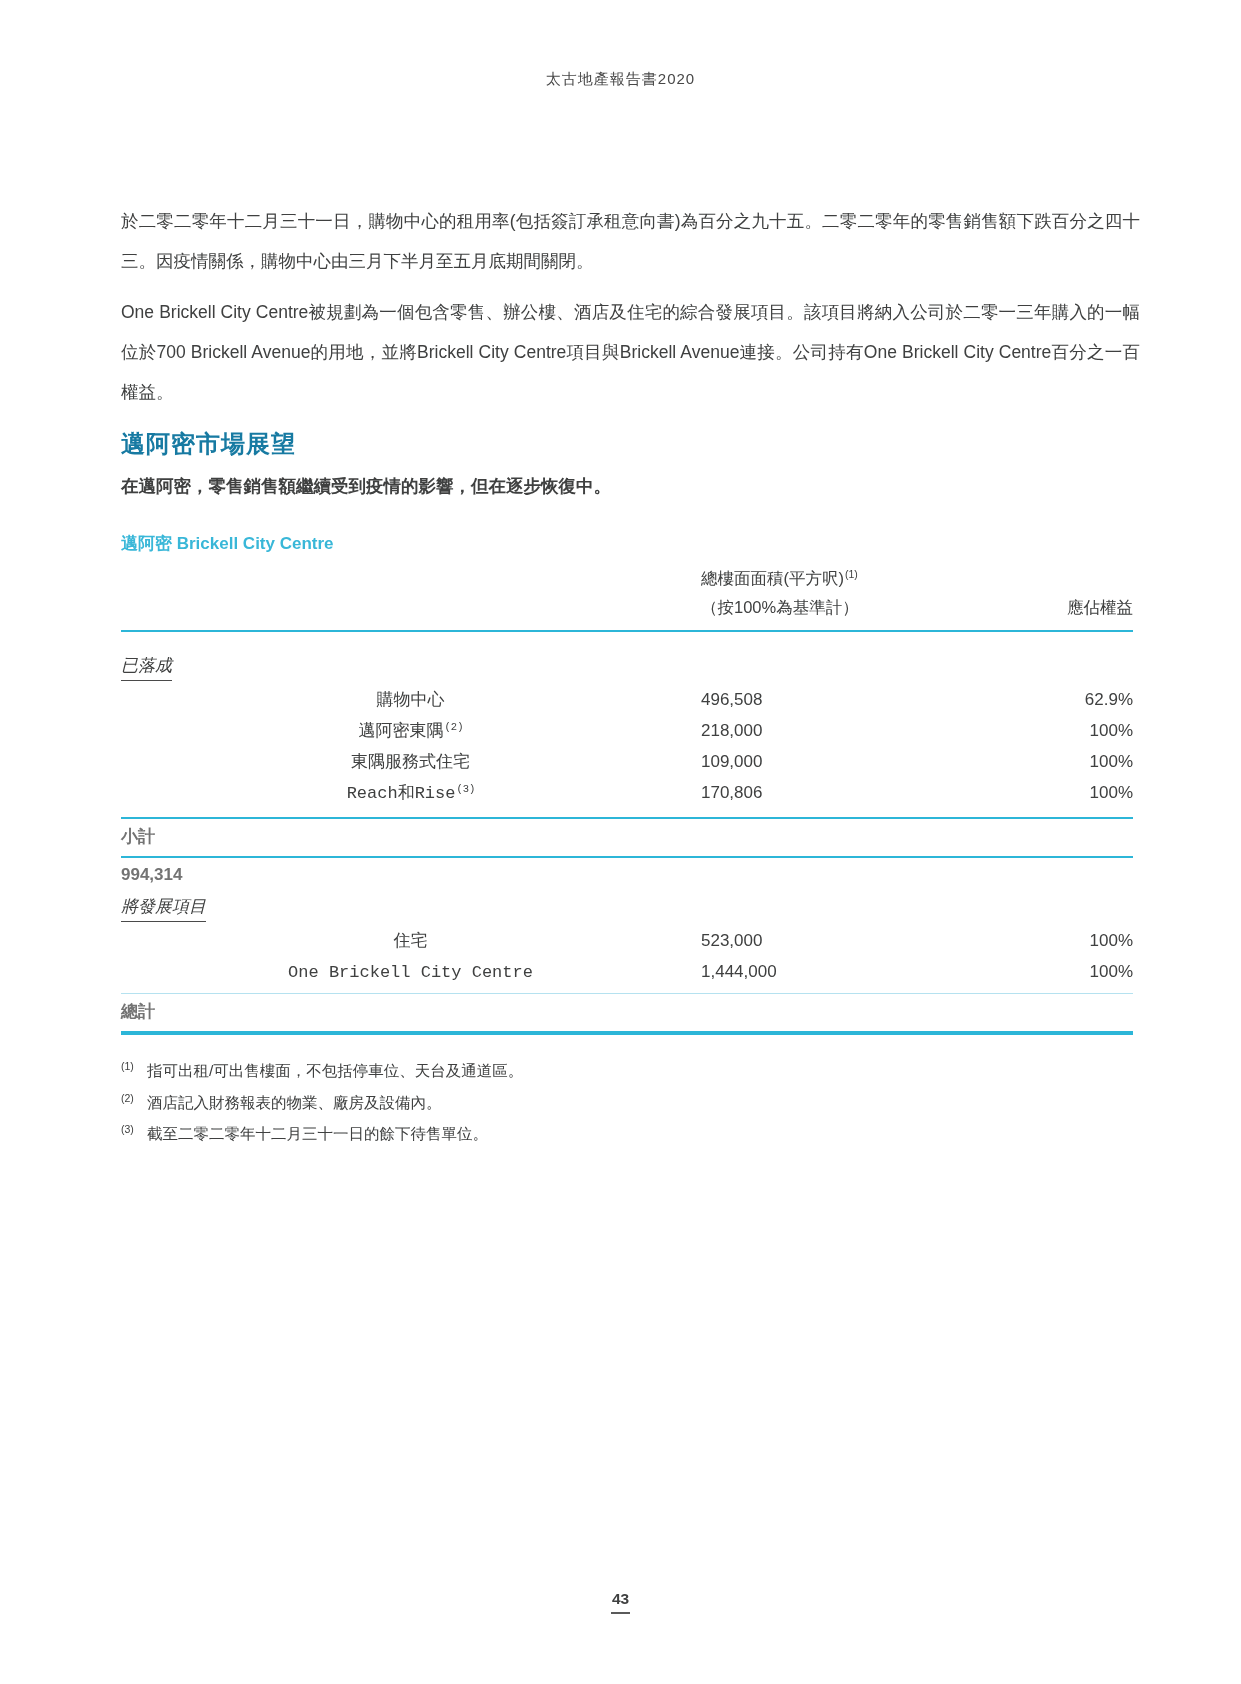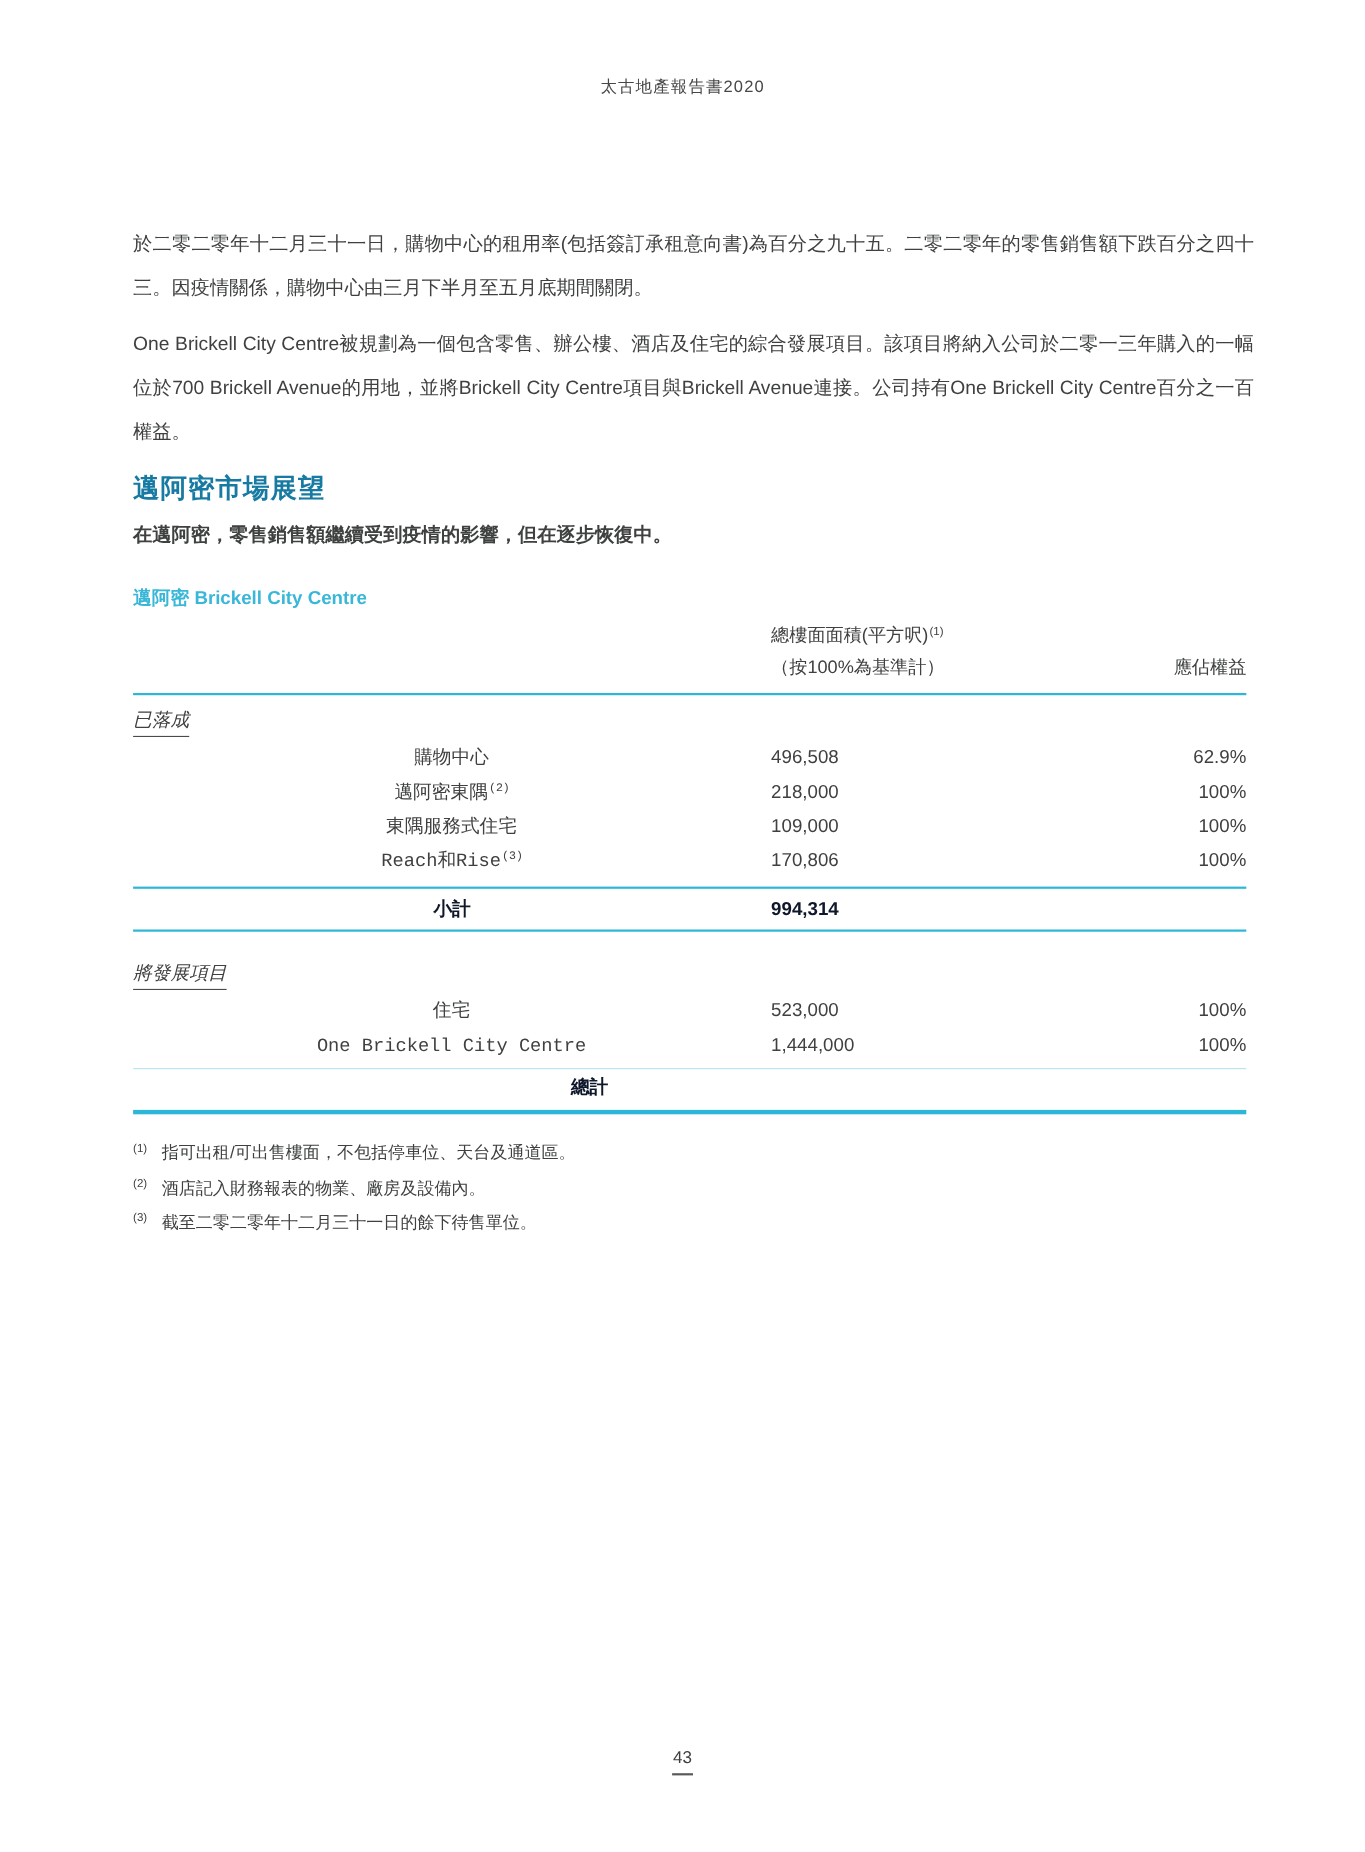--- a/index.html
+++ b/index.html
@@ -44,32 +44,32 @@
     display:flex; align-items:flex-end;
     padding-bottom:9px; border-bottom:2px solid #2cb6d8;
     font-size:16.5px; color:#3f4040;
   }
   .th-line { line-height:27px; }
 
   .sup {
     font-size:10.5px; position:relative; top:-6px; margin-left:1px;
   }
 
-  .section-label { padding:11px 0 3px 0; font-size:17px; }
+  .section-label { padding:22px 0 3px 0; font-size:17px; }
   .section-label .lbl {
     display:inline-block; font-style:italic;
     padding-bottom:3px; border-bottom:1.5px solid #4a4a4a;
   }
 
   .trow { display:flex; align-items:baseline; height:31px; line-height:31px; }
 
   .total-row {
     display:flex; align-items:baseline;
     height:37px; line-height:37px;
-    font-weight:bold; color:#0f172a;
+    font-weight:bold; color:#737373;flex-direction:column;
   }
   .subtotal-block {
     margin-top:9px;
     border-top:2px solid #2cb6d8;
     border-bottom:2px solid #2cb6d8;
   }
   .gap { height:15px; }
   .grandtotal-block {
     margin-top:6px;
     border-top:1px solid #b5e2f0;
@@ -79,21 +79,21 @@
   .footnotes { margin-top:18px; font-size:15.5px; line-height:27.5px; color:#3f4040; }
   .fn-marker {
     font-size:10.5px; vertical-align:6px;
     display:inline-block; width:26px;
   }
 
   .page-number-wrap {
     position:absolute; bottom:70px; left:0; width:100%; text-align:center;
   }
   .page-number-wrap .num {
-    display:inline-block; font-size:15.5px; font-weight:normal; color:#3f4040;
+    display:inline-block; font-size:15.5px; font-weight:bold; color:#3f4040;
     padding:0 1px 4px 1px; border-bottom:2px solid #5a5a5a;
   }
 </style>
 </head>
 <body>
 
 <div class="page">
 
   <div class="doc-header">太古地產報告書2020</div>
 

